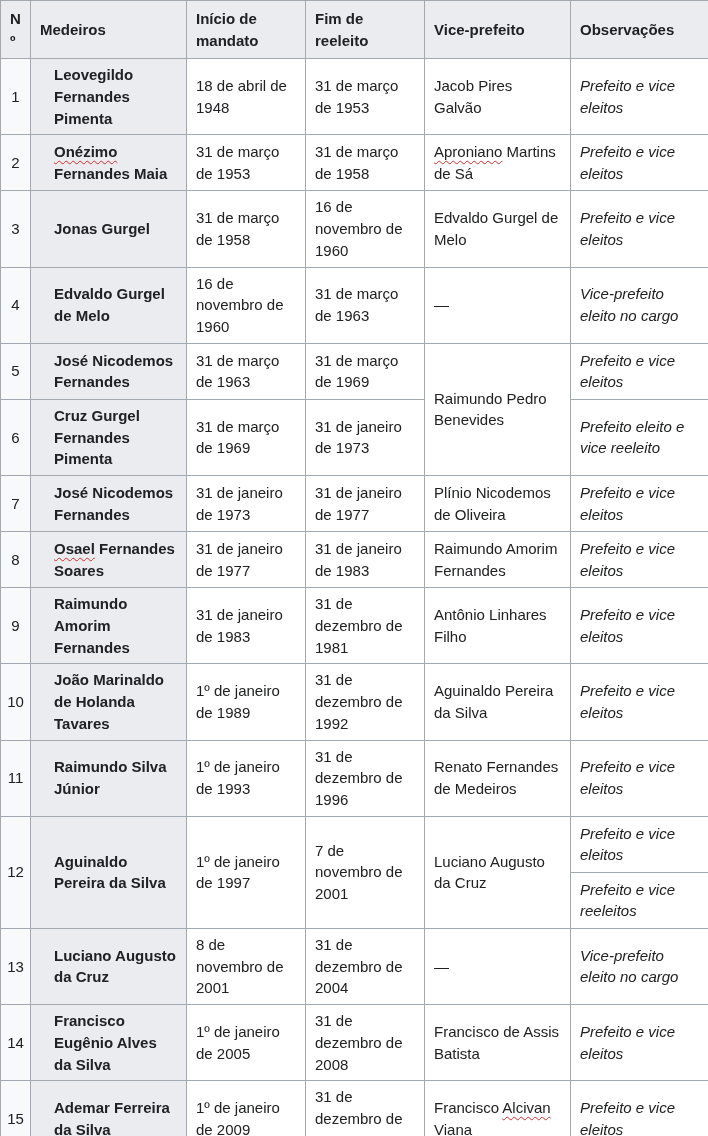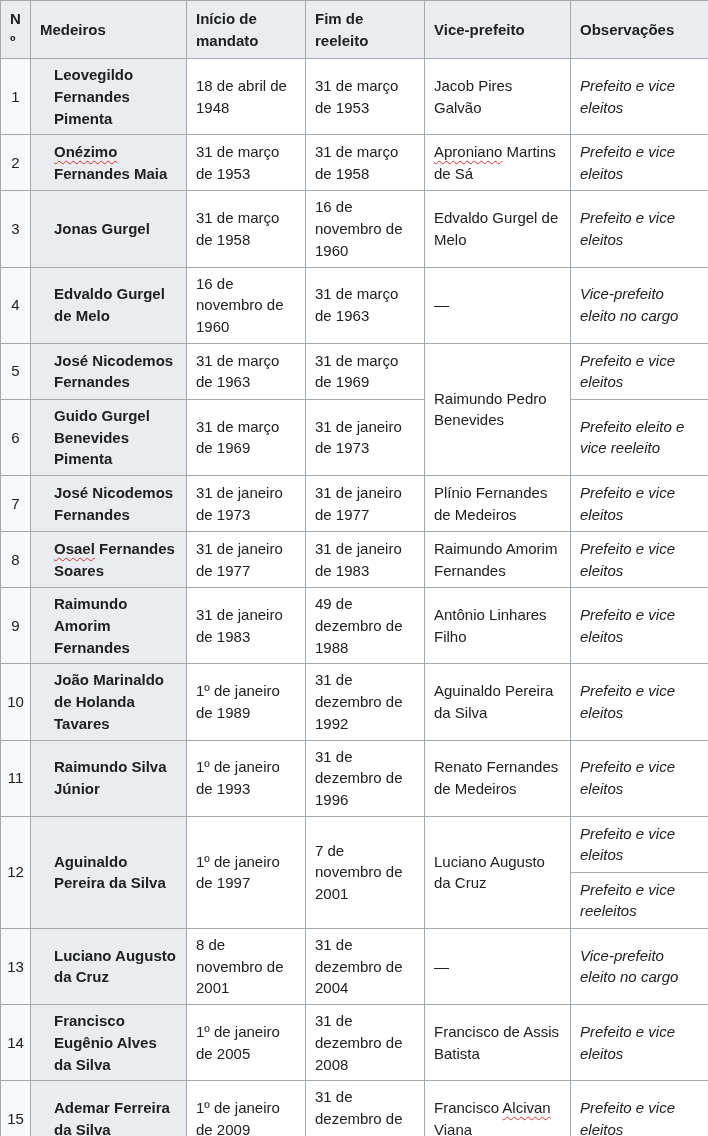--- a/index.html
+++ b/index.html
@@ -117,46 +117,46 @@
     <tr>
       <td class="num">5</td>
       <th class="name">José Nicodemos Fernandes</th>
       <td>31 de março de 1963</td>
       <td>31 de março de 1969</td>
       <td rowspan="2">Raimundo Pedro Benevides</td>
       <td class="obs">Prefeito e vice eleitos</td>
     </tr>
     <tr>
       <td class="num">6</td>
-      <th class="name">Guido Gurgel Benevides Pimenta</th>
+      <th class="name">Cruz Gurgel Fernandes Pimenta</th>
       <td>31 de março de 1969</td>
       <td>31 de janeiro de 1973</td>
       <td class="obs">Prefeito eleito e vice reeleito</td>
     </tr>
     <tr>
       <td class="num">7</td>
       <th class="name">José Nicodemos Fernandes</th>
       <td>31 de janeiro de 1973</td>
       <td>31 de janeiro de 1977</td>
-      <td>Plínio Fernandes de Medeiros</td>
+      <td>Plínio Nicodemos de Oliveira</td>
       <td class="obs">Prefeito e vice eleitos</td>
     </tr>
     <tr>
       <td class="num">8</td>
       <th class="name"><span class="sq">Osael</span> Fernandes Soares</th>
       <td>31 de janeiro de 1977</td>
       <td>31 de janeiro de 1983</td>
       <td>Raimundo Amorim Fernandes</td>
       <td class="obs">Prefeito e vice eleitos</td>
     </tr>
     <tr>
       <td class="num">9</td>
       <th class="name">Raimundo Amorim Fernandes</th>
       <td>31 de janeiro de 1983</td>
-      <td>49 de dezembro de 1988</td>
+      <td>31 de dezembro de 1981</td>
       <td>Antônio Linhares Filho</td>
       <td class="obs">Prefeito e vice eleitos</td>
     </tr>
     <tr>
       <td class="num">10</td>
       <th class="name">João Marinaldo de Holanda Tavares</th>
       <td>1º de janeiro de 1989</td>
       <td>31 de dezembro de 1992</td>
       <td>Aguinaldo Pereira da Silva</td>
       <td class="obs">Prefeito e vice eleitos</td>

